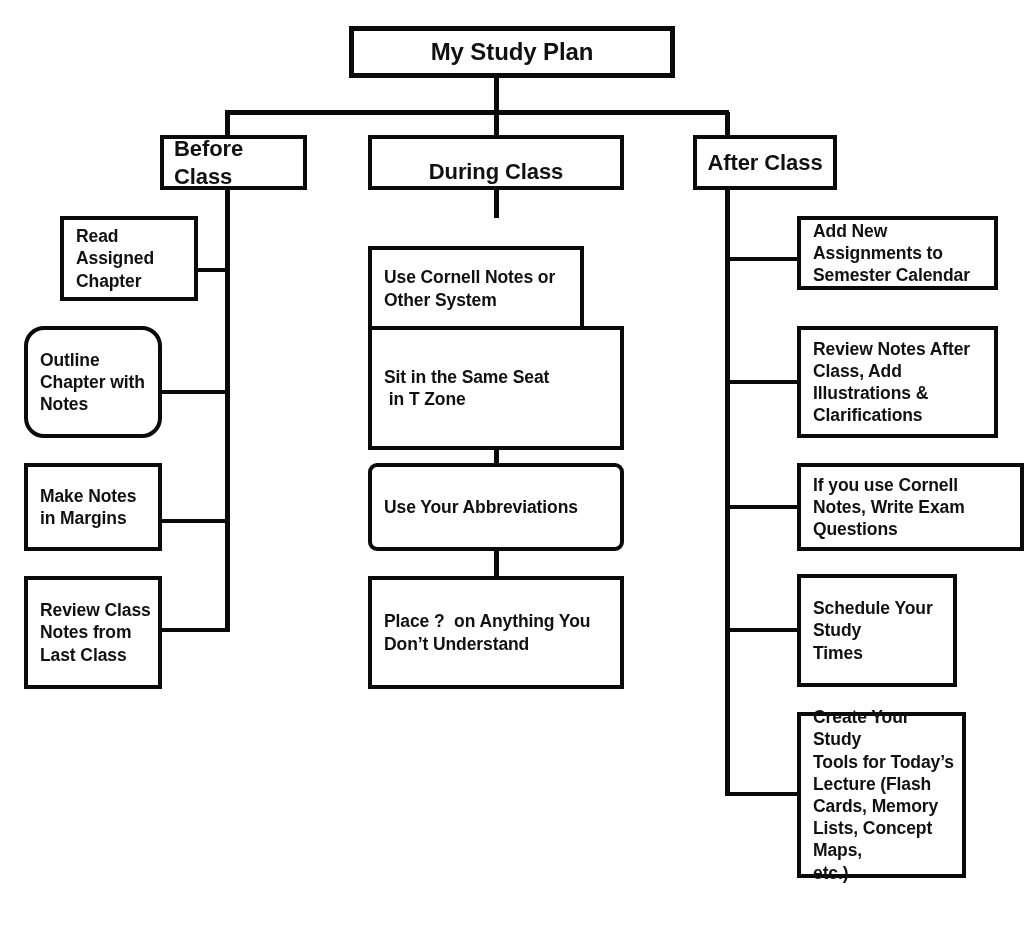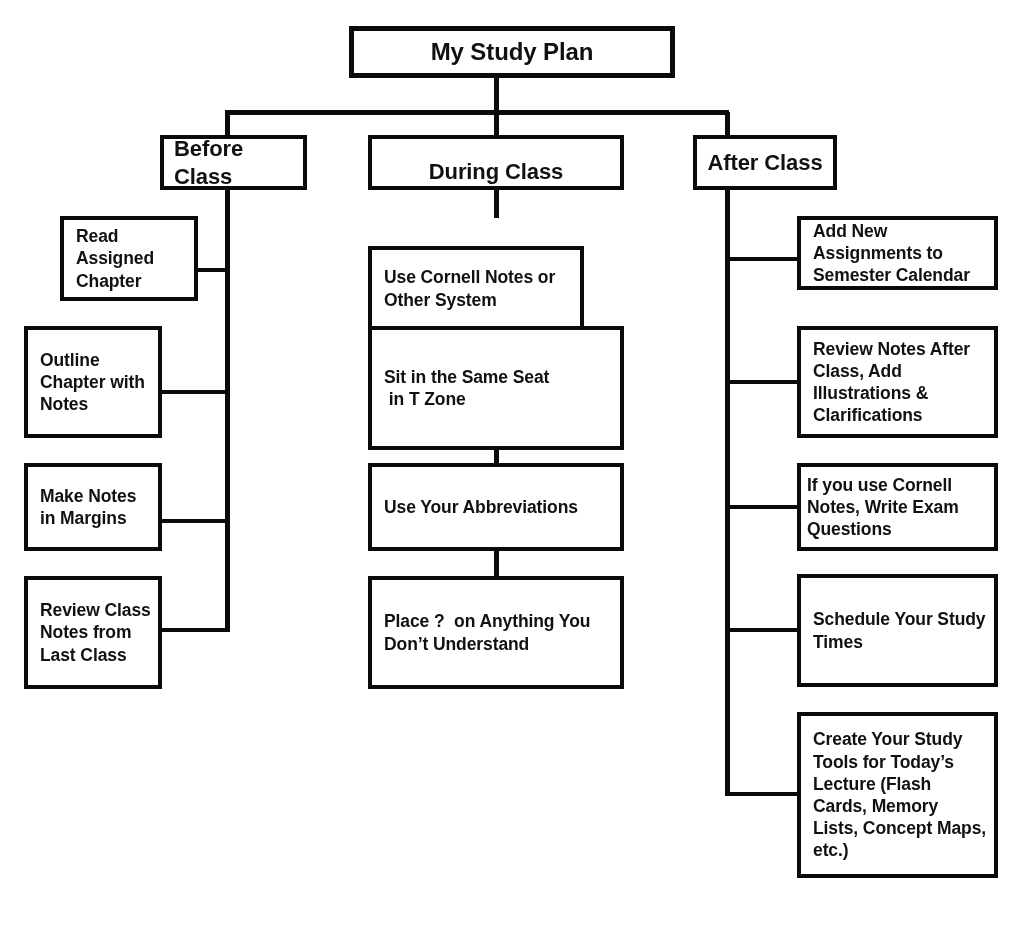--- a/index.html
+++ b/index.html
@@ -84,21 +84,21 @@
         <span class="node-text">My Study Plan</span>
       </div>
       <div class="node-box level2-node align-center" style="left: 160px; top: 131px; width: 147px; height: 55px;">
         <span class="node-text">Before Class</span>
       </div>
       <div class="node-box leaf-node align-left" style="left: 24px; top: 212px; width: 138px; height: 85px; margin-left: 36px;">
         <span class="node-text">Read
 Assigned
 Chapter</span>
       </div>
-      <div class="node-box leaf-node align-left" style="left: 24px; top: 322px; width: 138px; height: 112px;">
+      <div class="node-box leaf-node align-left" style="left: 24px; top: 322px; width: 138px; height: 112px; border-radius: 20px;">
         <span class="node-text">Outline
 Chapter with
 Notes</span>
       </div>
       <div class="node-box leaf-node align-left" style="left: 24px; top: 459px; width: 138px; height: 88px;">
         <span class="node-text">Make Notes
 in Margins</span>
       </div>
       <div class="node-box leaf-node align-left" style="left: 24px; top: 572px; width: 138px; height: 113px;">
         <span class="node-text">Review Class
@@ -109,51 +109,51 @@
         <span class="node-text">During Class</span>
       </div>
       <div class="node-box leaf-node align-left" style="left: 368px; top: 212px; width: 216px; height: 85px; margin-top: 30px;">
         <span class="node-text">Use Cornell Notes or
 Other System</span>
       </div>
       <div class="node-box leaf-node align-left" style="left: 368px; top: 322px; width: 256px; height: 124px;">
         <span class="node-text">Sit in the Same Seat
  in T Zone</span>
       </div>
-      <div class="node-box leaf-node align-left" style="left: 368px; top: 459px; width: 256px; height: 88px;">
+      <div class="node-box leaf-node align-left" style="left: 368px; top: 459px; width: 256px; height: 88px; border-radius: 9px;">
         <span class="node-text">Use Your Abbreviations</span>
       </div>
       <div class="node-box leaf-node align-left" style="left: 368px; top: 572px; width: 256px; height: 113px;">
         <span class="node-text">Place ?  on Anything You
 Don’t Understand</span>
       </div>
       <div class="node-box level2-node align-center" style="left: 654px; top: 131px; width: 144px; height: 55px; margin-left: 39px;">
         <span class="node-text">After Class</span>
       </div>
       <div class="node-box leaf-node align-left" style="left: 797px; top: 212px; width: 201px; height: 74px;">
         <span class="node-text">Add New
 Assignments to
 Semester Calendar</span>
       </div>
       <div class="node-box leaf-node align-left" style="left: 797px; top: 322px; width: 201px; height: 112px;">
         <span class="node-text">Review Notes After
 Class, Add
 Illustrations &amp;
 Clarifications</span>
       </div>
-      <div class="node-box leaf-node align-left" style="left: 797px; top: 459px; width: 201px; height: 88px; padding-left: 6px;">
+      <div class="node-box leaf-node align-left" style="left: 797px; top: 459px; width: 227px; height: 88px;">
         <span class="node-text">If you use Cornell
 Notes, Write Exam
 Questions</span>
       </div>
-      <div class="node-box leaf-node align-left" style="left: 797px; top: 570px; width: 201px; height: 113px;">
+      <div class="node-box leaf-node align-left" style="left: 797px; top: 570px; width: 160px; height: 113px;">
         <span class="node-text">Schedule Your Study
 Times</span>
       </div>
-      <div class="node-box leaf-node align-left" style="left: 797px; top: 708px; width: 201px; height: 166px;">
+      <div class="node-box leaf-node align-left" style="left: 797px; top: 708px; width: 169px; height: 166px;">
         <span class="node-text">Create Your Study
 Tools for Today’s
 Lecture (Flash
 Cards, Memory
 Lists, Concept Maps,
 etc.)</span>
       </div>
     </div>
 </div>
 

